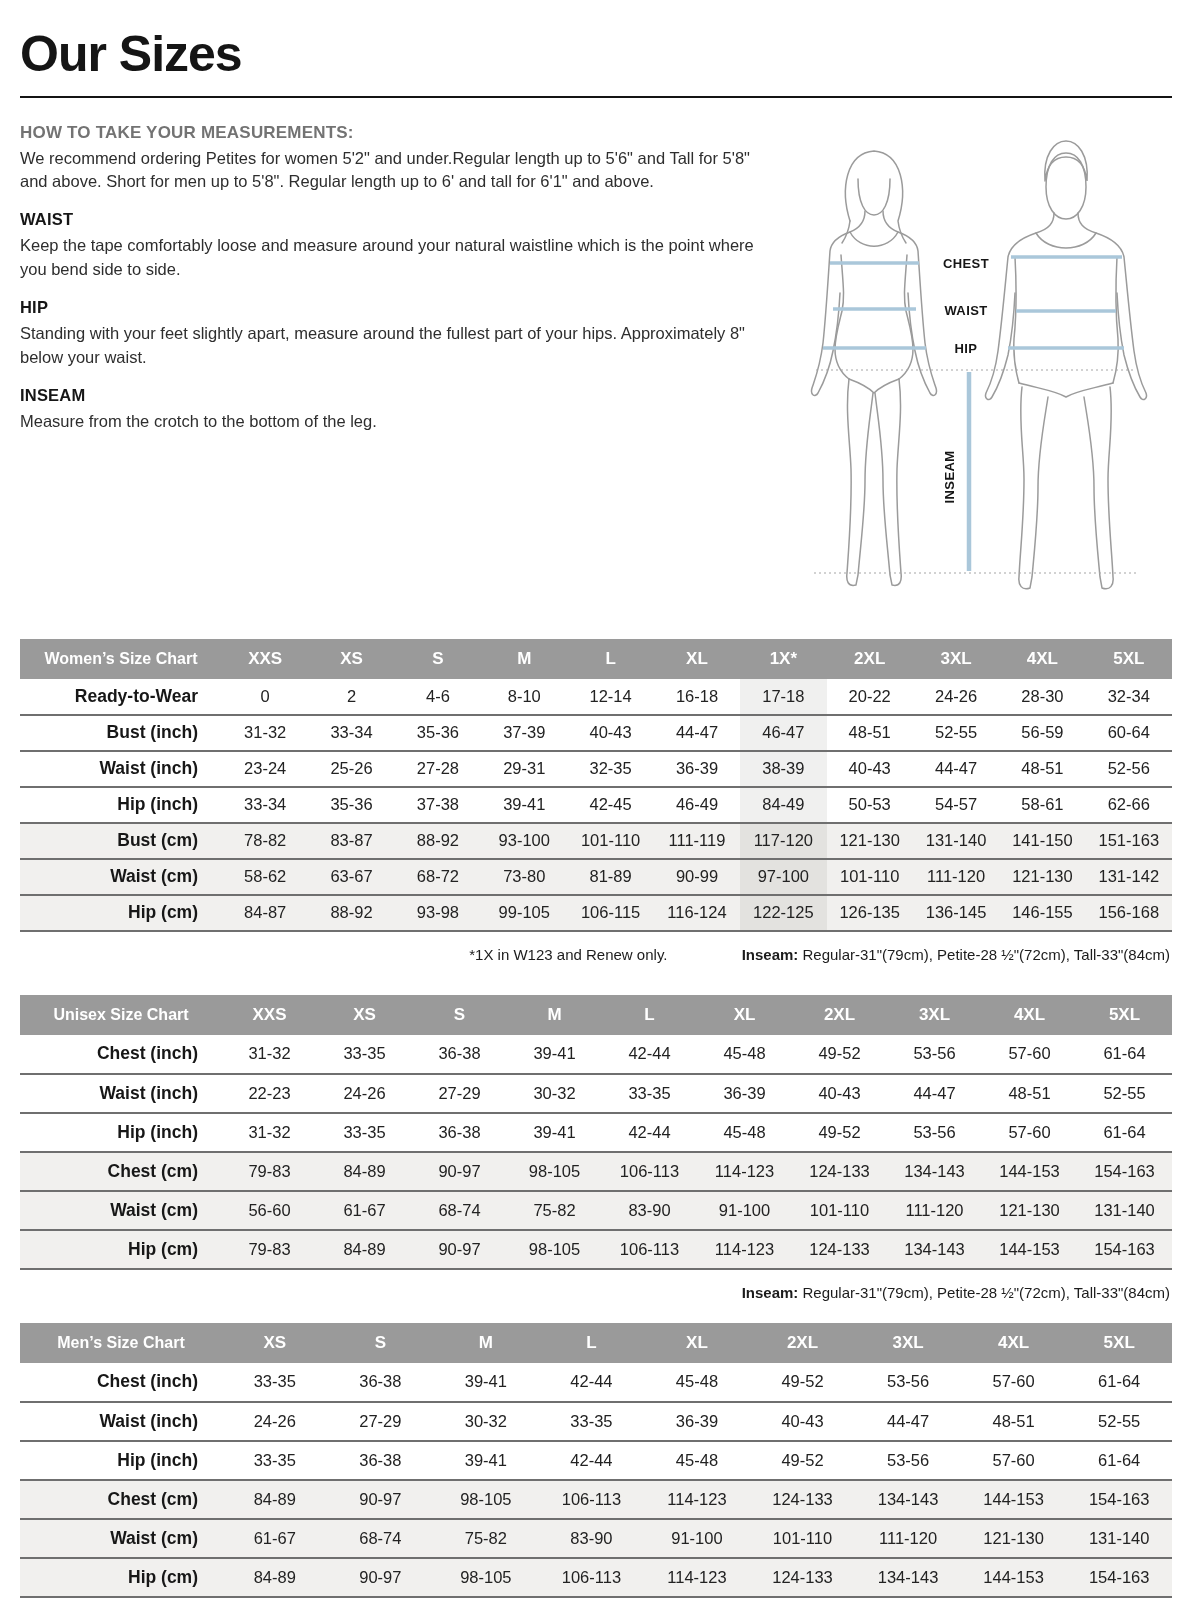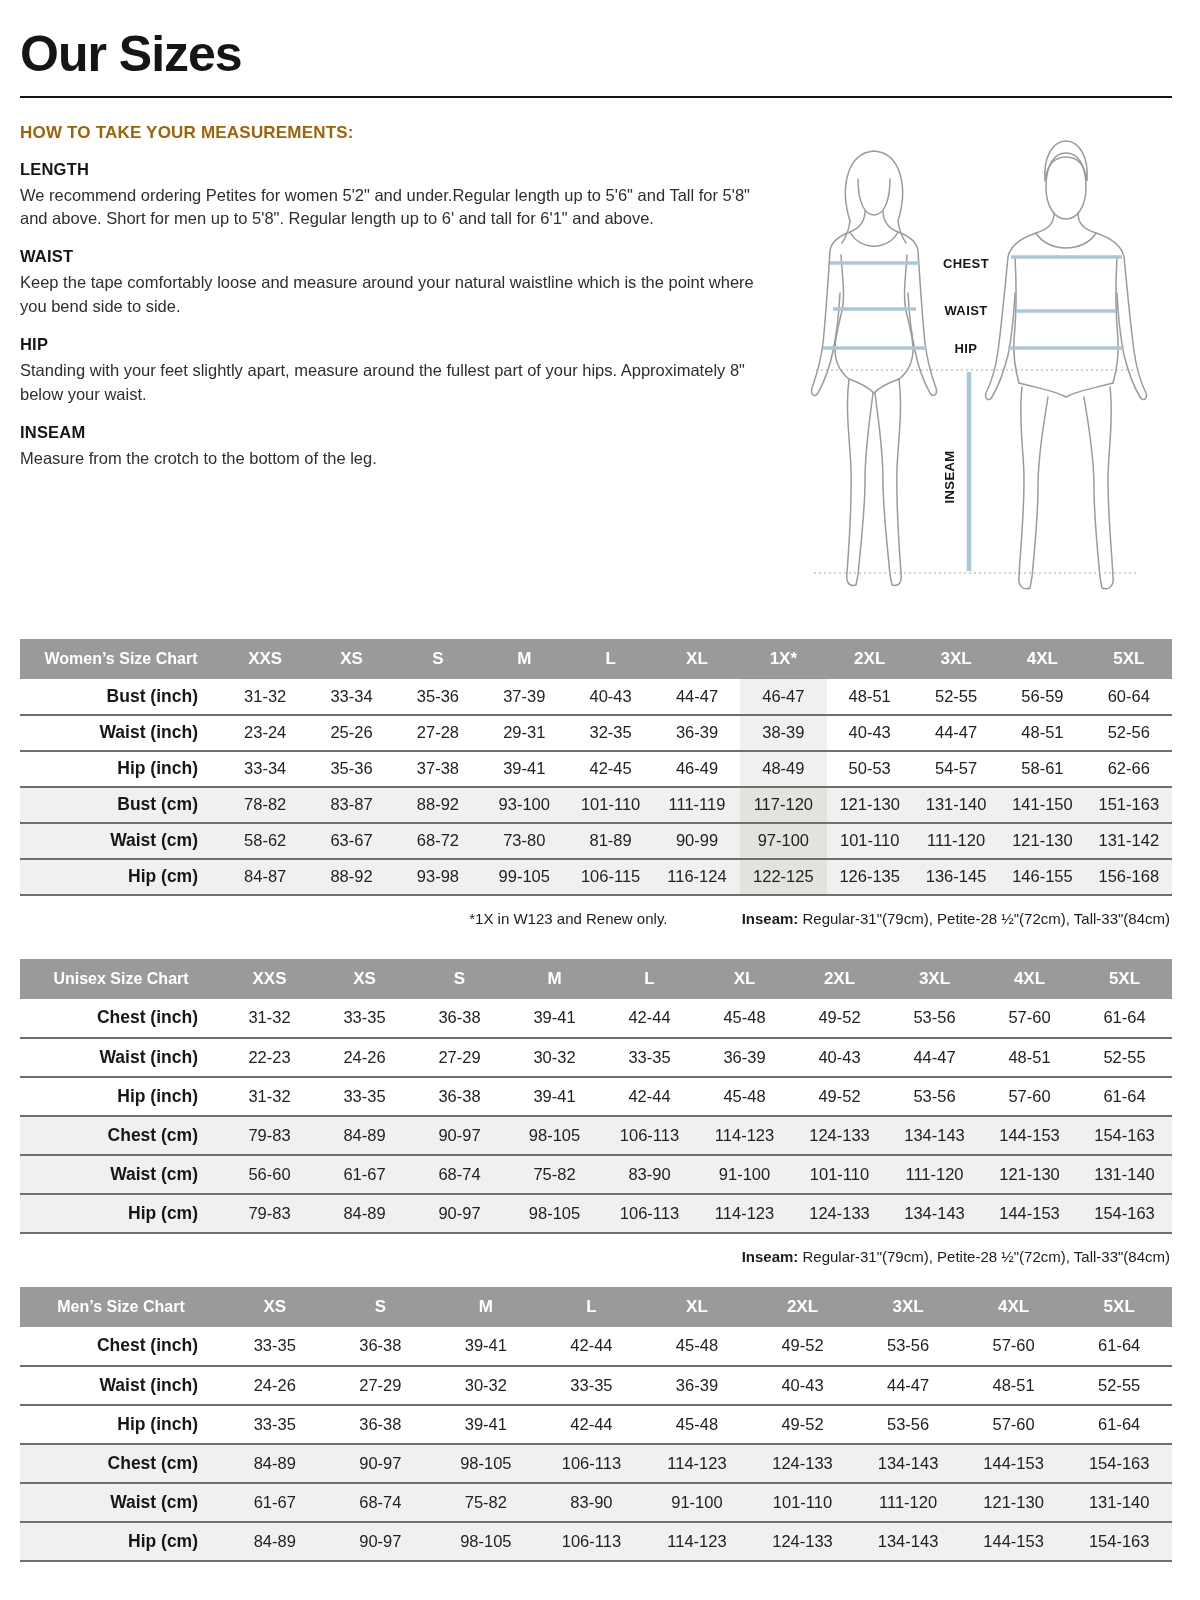--- a/index.html
+++ b/index.html
@@ -7,21 +7,21 @@
     width:1200px;height:1600px;overflow:hidden;background:#ffffff;
     font-family:"Liberation Sans", sans-serif;color:#1d1d1d;
   }
   .page{box-sizing:border-box;width:1200px;height:1600px;padding:24px 28px 10px 20px;}
   h1.title{
     margin:4px 0 0 0;font-size:50px;font-weight:800;letter-spacing:-1px;color:#151515;line-height:1.05;
   }
   .divider{border:none;border-top:2.5px solid #141414;margin:15px 0 0 0;}
   .top-section{position:relative;min-height:478px;}
   .instructions{width:742px;margin-top:25px;}
-  .instructions h2{font-size:17px;font-weight:800;margin:0 0 4px 0;color:#a16207;letter-spacing:.2px;}
+  .instructions h2{font-size:17px;font-weight:800;margin:0 0 4px 0;color:#737373;letter-spacing:.2px;}
   .instructions h3{font-size:16.5px;font-weight:800;margin:17px 0 5px 0;color:#161616;letter-spacing:.2px;}
   .instructions p{font-size:16.5px;font-weight:400;margin:0;line-height:1.42;color:#2e2e2e;}
   .diagram{position:absolute;right:6px;top:2px;width:380px;height:480px;}
   .diagram svg{display:block;}
 
   .tables-area{margin-top:38px;}
   table.size-table{width:100%;border-collapse:collapse;table-layout:fixed;}
   table.size-table thead th{
     background:#9a9a9a;color:#ffffff;font-weight:700;font-size:17px;height:38px;text-align:center;
   }
@@ -53,21 +53,20 @@
 <div class="page">
 
   <h1 class="title">Our Sizes</h1>
   <hr class="divider">
 
   <div class="top-section">
     <div class="instructions">
       <h2>HOW TO TAKE YOUR MEASUREMENTS:</h2>
 
 
-      <h3>LENGTH</h3>
       <p>We recommend ordering Petites for women 5'2" and under.Regular length up to 5'6" and Tall for 5'8" and above. Short for men up to 5'8". Regular length up to 6' and tall for 6'1" and above.</p>
 
       <h3>WAIST</h3>
       <p>Keep the tape comfortably loose and measure around your natural waistline which is the point where you bend side to side.</p>
 
       <h3>HIP</h3>
       <p>Standing with your feet slightly apart, measure around the fullest part of your hips. Approximately 8" below your waist.</p>
 
       <h3>INSEAM</h3>
       <p>Measure from the crotch to the bottom of the leg.</p>
@@ -137,20 +136,34 @@
               <th>XL</th>
               <th>1X*</th>
               <th>2XL</th>
               <th>3XL</th>
               <th>4XL</th>
               <th>5XL</th>
             </tr>
           </thead>
           <tbody>
             <tr>
+              <th class="row-label">Ready-to-Wear</th>
+              <td>0</td>
+              <td>2</td>
+              <td>4-6</td>
+              <td>8-10</td>
+              <td>12-14</td>
+              <td>16-18</td>
+              <td class="hl">17-18</td>
+              <td>20-22</td>
+              <td>24-26</td>
+              <td>28-30</td>
+              <td>32-34</td>
+            </tr>
+            <tr>
               <th class="row-label">Bust (inch)</th>
               <td>31-32</td>
               <td>33-34</td>
               <td>35-36</td>
               <td>37-39</td>
               <td>40-43</td>
               <td>44-47</td>
               <td class="hl">46-47</td>
               <td>48-51</td>
               <td>52-55</td>
@@ -172,21 +185,21 @@
               <td>52-56</td>
             </tr>
             <tr>
               <th class="row-label">Hip (inch)</th>
               <td>33-34</td>
               <td>35-36</td>
               <td>37-38</td>
               <td>39-41</td>
               <td>42-45</td>
               <td>46-49</td>
-              <td class="hl">48-49</td>
+              <td class="hl">84-49</td>
               <td>50-53</td>
               <td>54-57</td>
               <td>58-61</td>
               <td>62-66</td>
             </tr>
             <tr class="shaded">
               <th class="row-label">Bust (cm)</th>
               <td>78-82</td>
               <td>83-87</td>
               <td>88-92</td>

